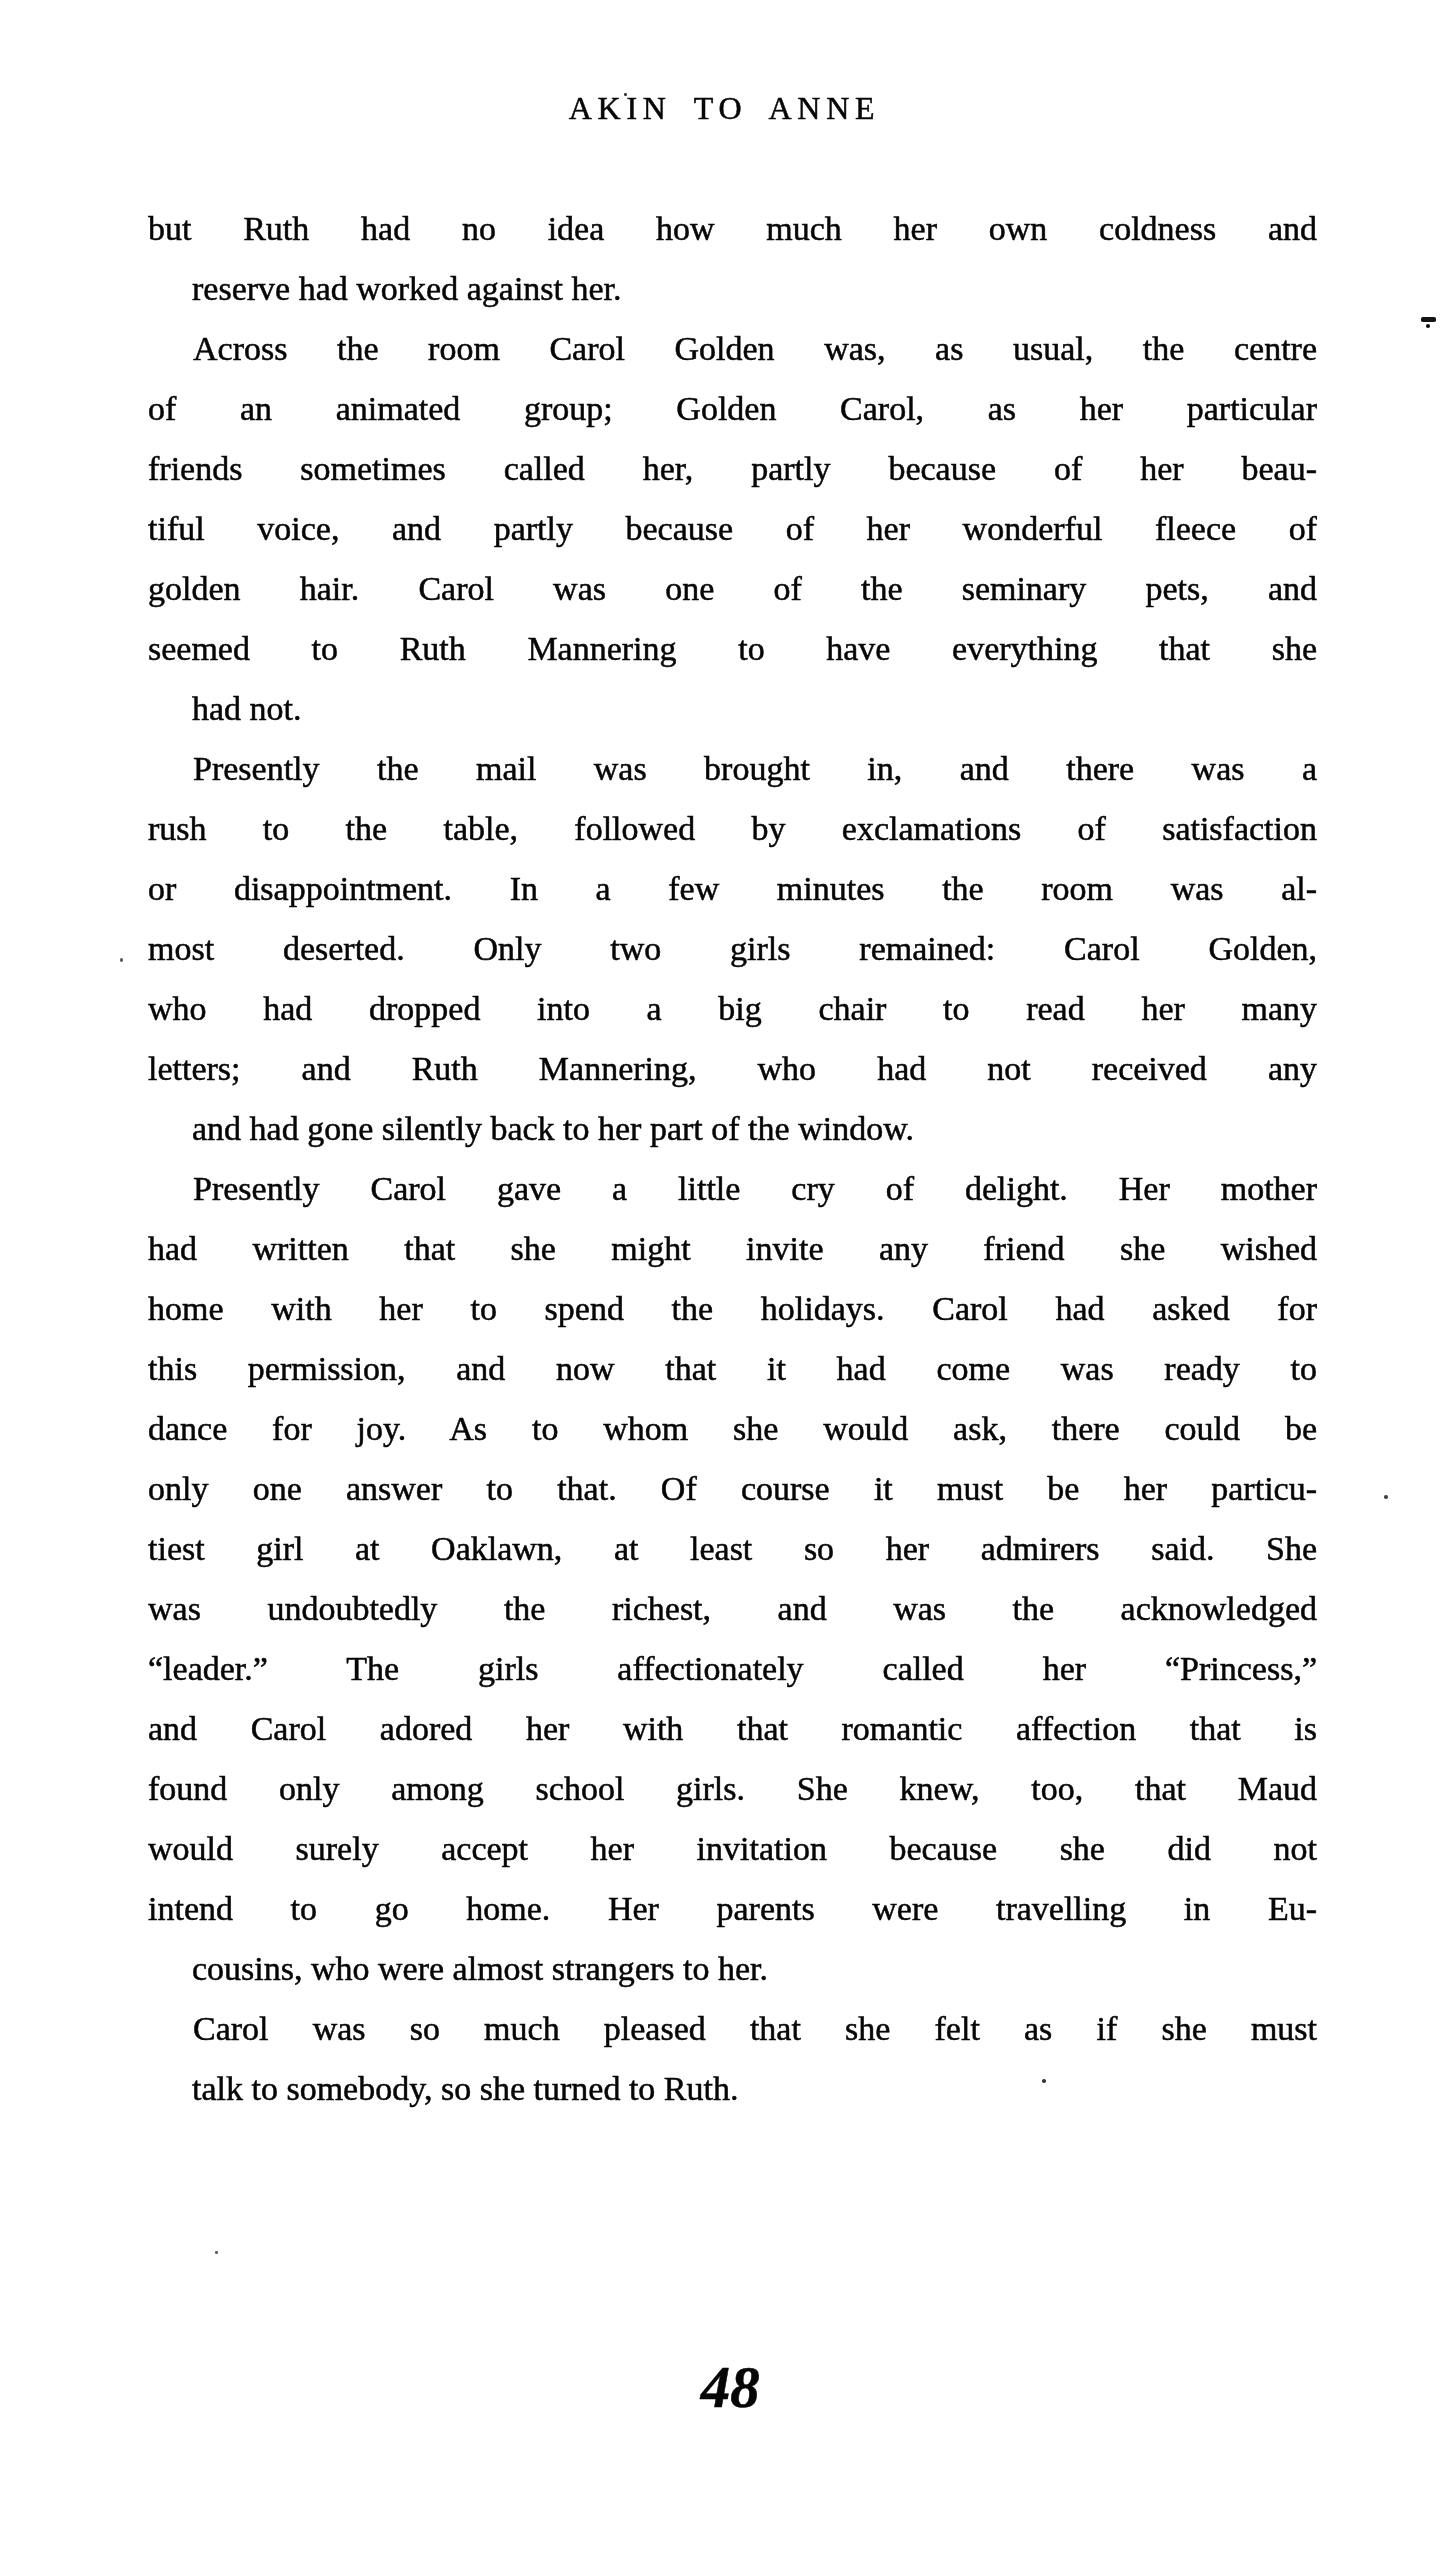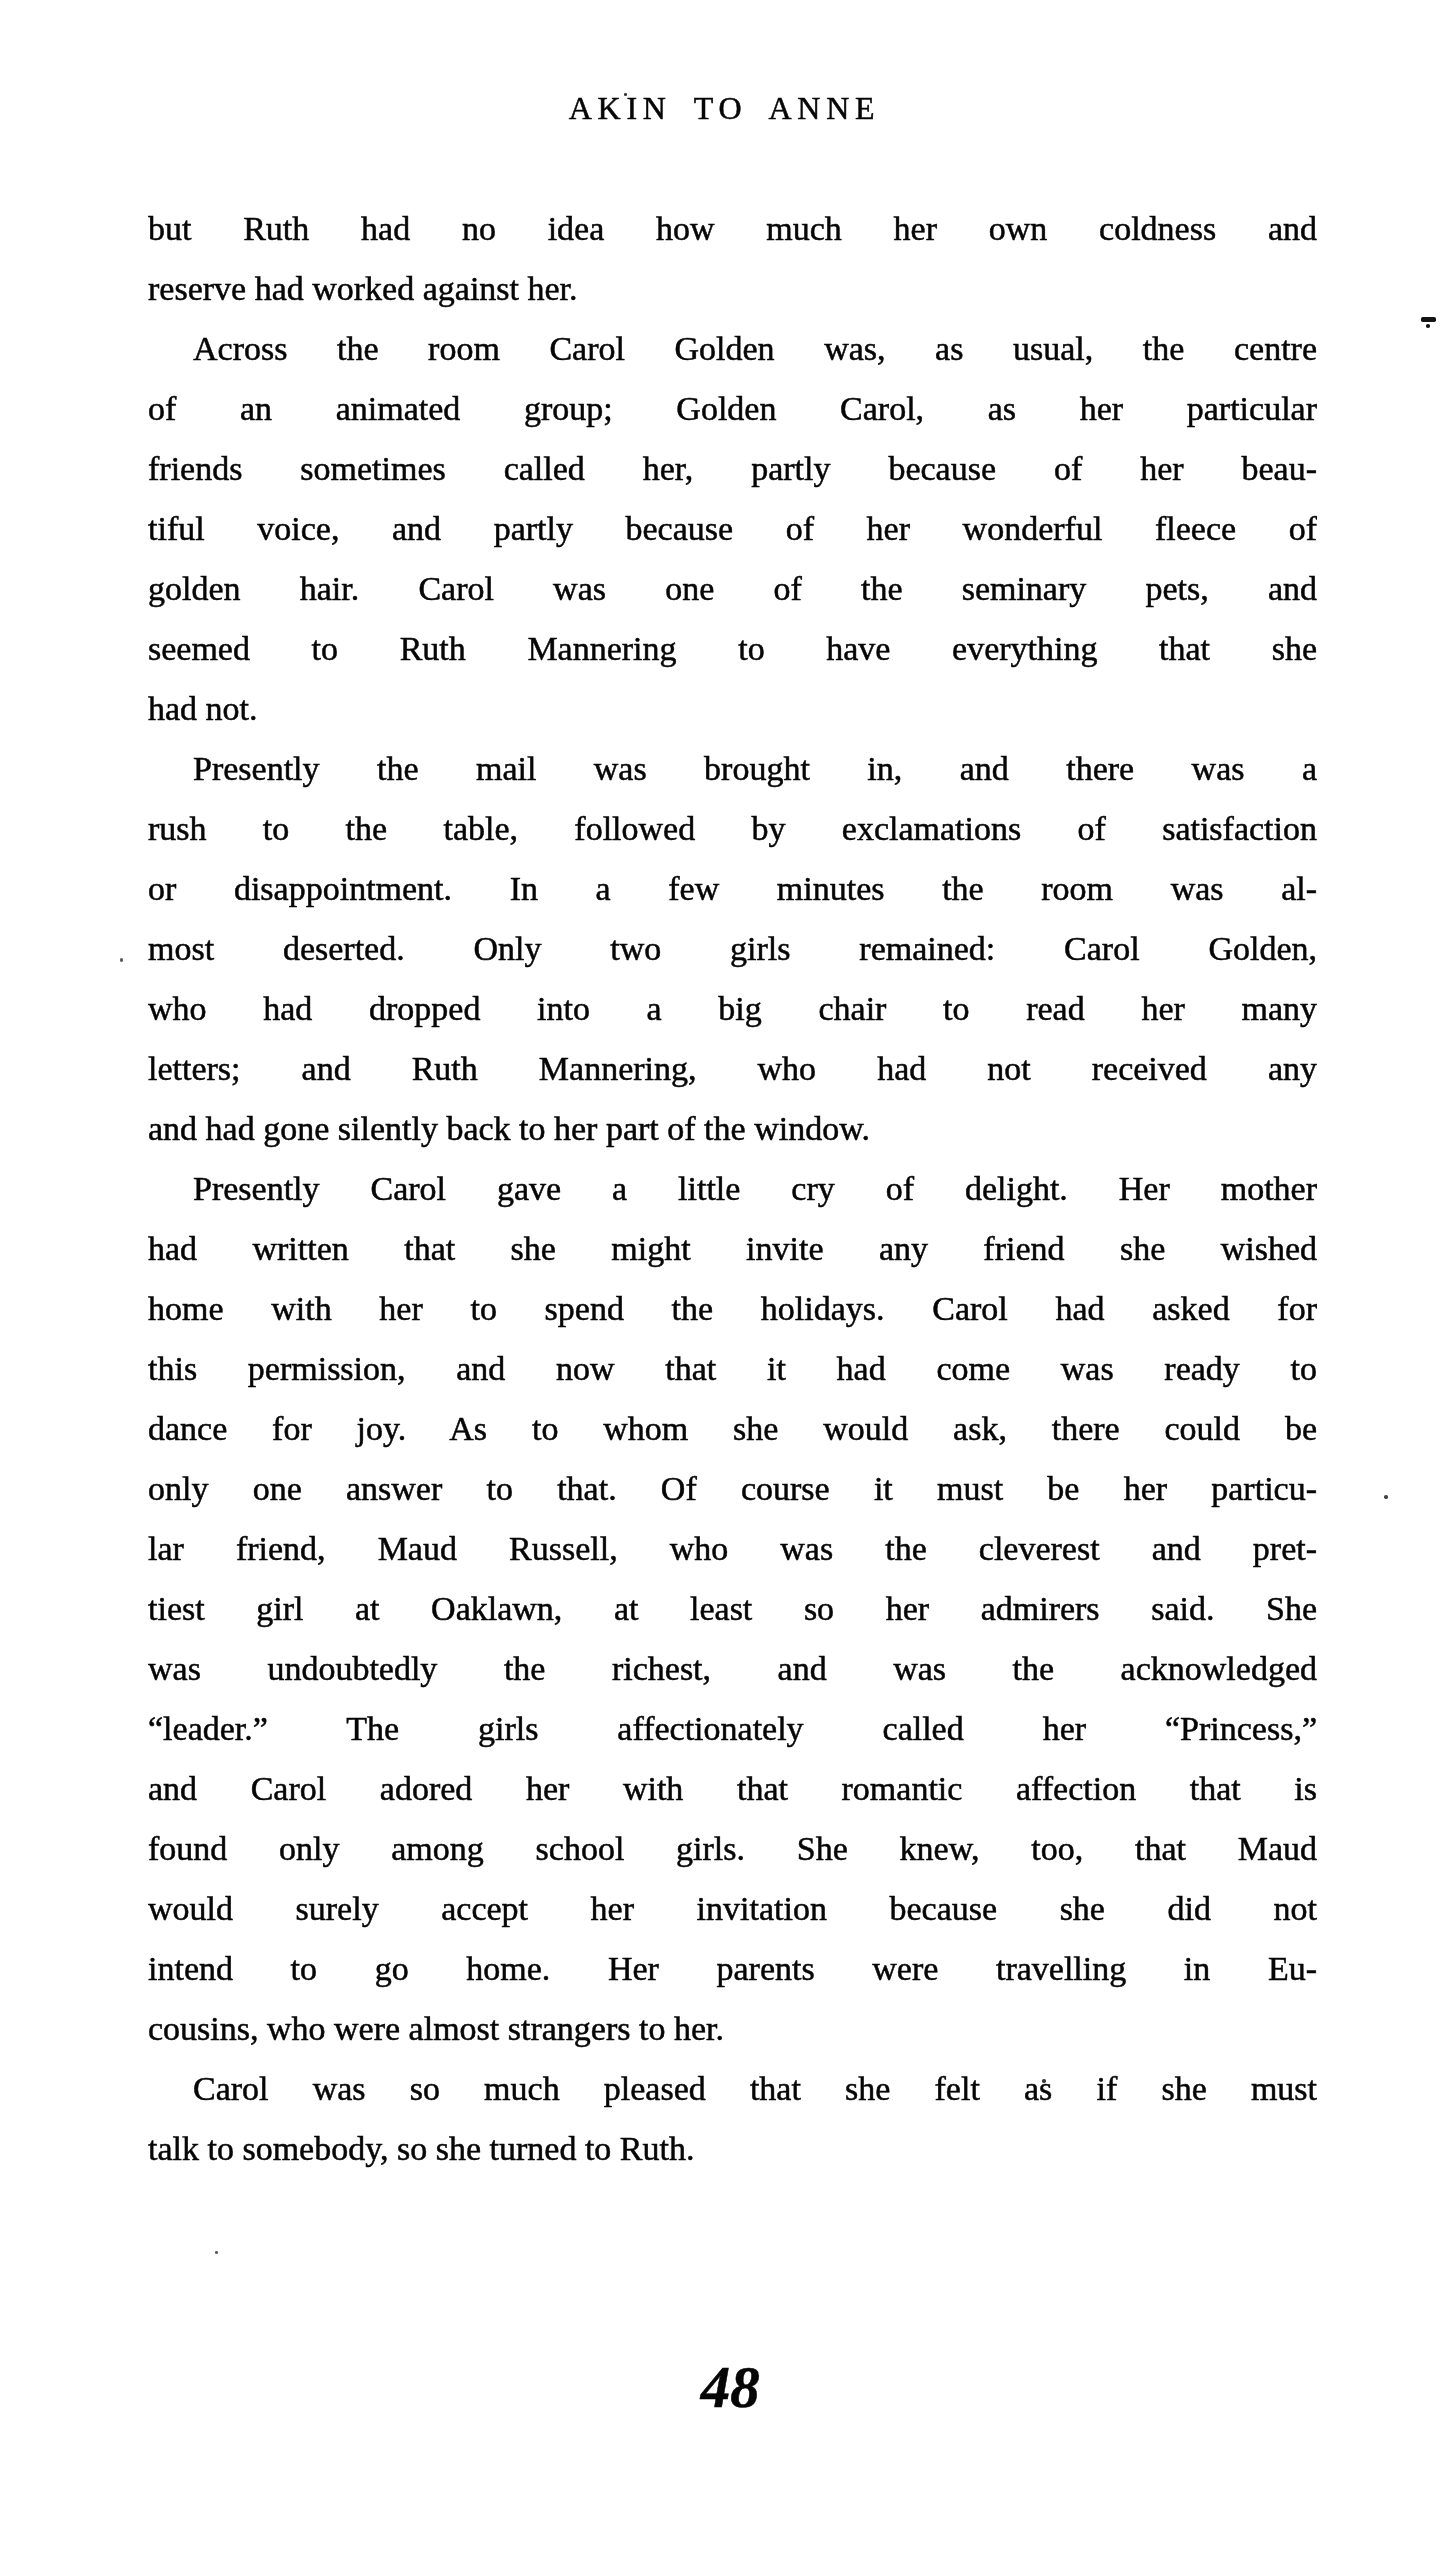--- a/index.html
+++ b/index.html
@@ -48,20 +48,21 @@
   .line {
     height: 60px;
     overflow: hidden;
     text-align: justify;
     text-align-last: justify;
     white-space: normal;
     hyphens: none;
   }
   .line.para-last {
     text-align-last: left;
+    margin-left: 44px;
   }
   .paragraph.indent .line:first-child {
     text-indent: 45px;
   }
 
   
   .page-number {
     position: absolute;
     top: 2358px;
     left: 50.4%;
@@ -113,21 +114,20 @@
         <div class="line">letters; and Ruth Mannering, who had not received any</div>
         <div class="line para-last">and had gone silently back to her part of the window.</div>
       </div>
       <div class="paragraph indent">
         <div class="line">Presently Carol gave a little cry of delight. Her mother</div>
         <div class="line">had written that she might invite any friend she wished</div>
         <div class="line">home with her to spend the holidays. Carol had asked for</div>
         <div class="line">this permission, and now that it had come was ready to</div>
         <div class="line">dance for joy. As to whom she would ask, there could be</div>
         <div class="line">only one answer to that. Of course it must be her particu-</div>
-        <div class="line">lar friend, Maud Russell, who was the cleverest and pret-</div>
         <div class="line">tiest girl at Oaklawn, at least so her admirers said. She</div>
         <div class="line">was undoubtedly the richest, and was the acknowledged</div>
         <div class="line">“leader.” The girls affectionately called her “Princess,”</div>
         <div class="line">and Carol adored her with that romantic affection that is</div>
         <div class="line">found only among school girls. She knew, too, that Maud</div>
         <div class="line">would surely accept her invitation because she did not</div>
         <div class="line">intend to go home. Her parents were travelling in Eu-</div>
         <div class="line para-last">cousins, who were almost strangers to her.</div>
       </div>
       <div class="paragraph indent">

